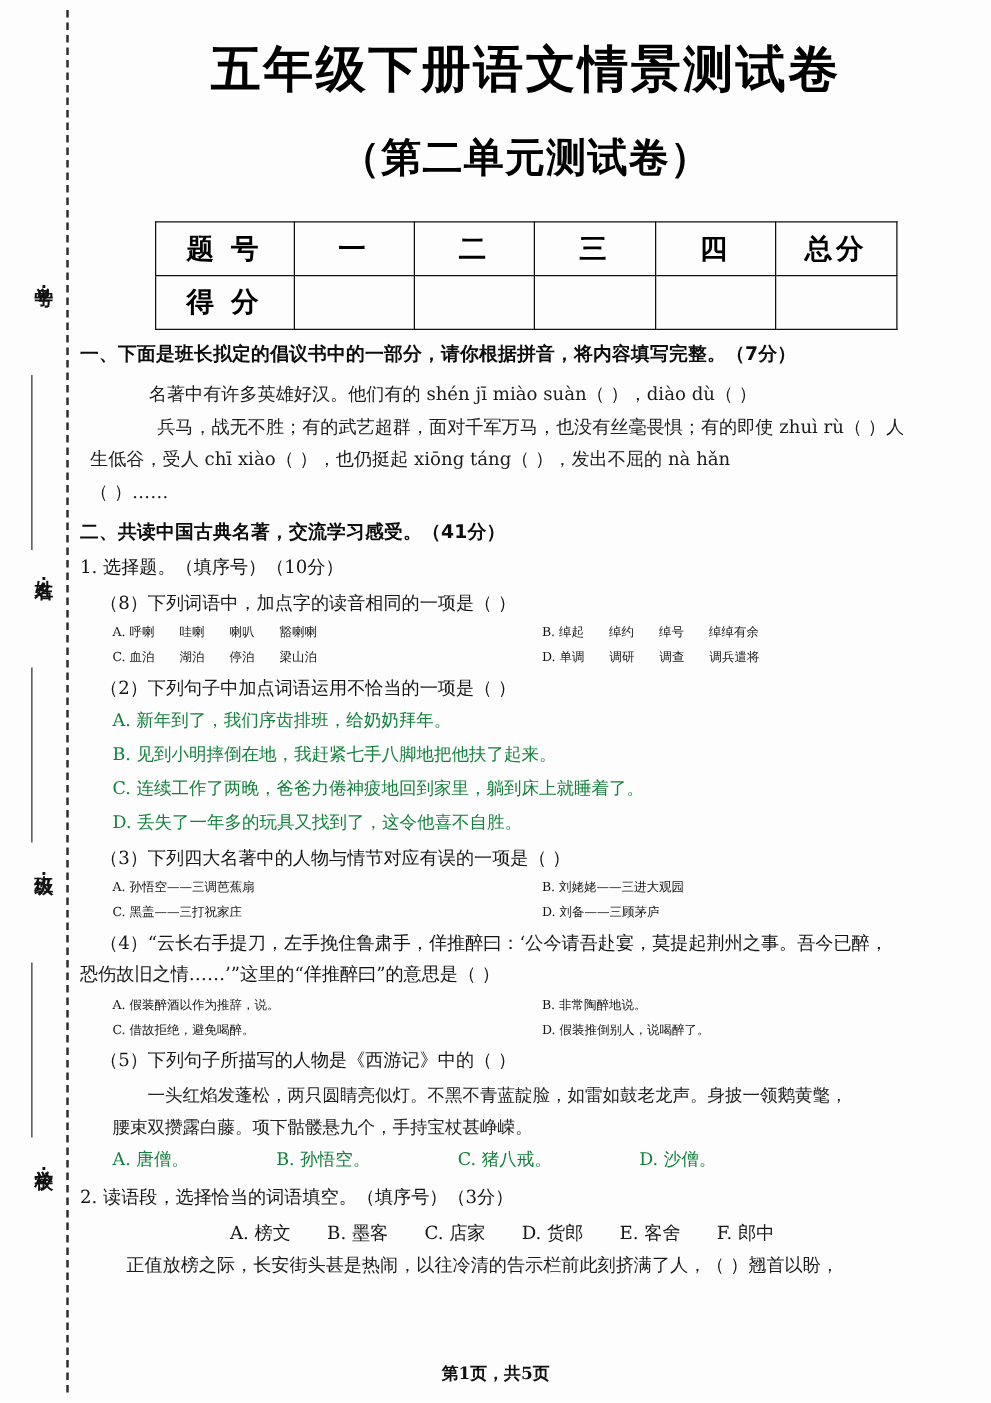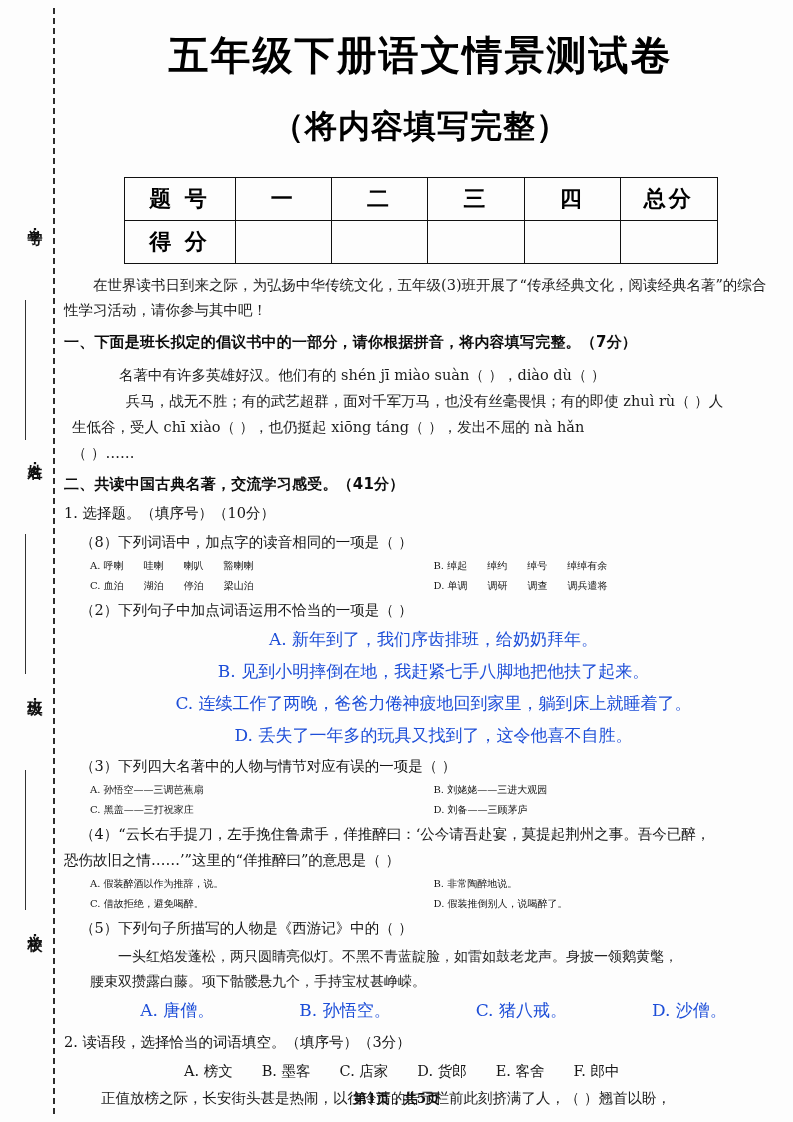--- a/index.html
+++ b/index.html
@@ -135,26 +135,25 @@
   }
   .q-line {
     margin: 4px 0 0 0;
     font-size: 14.5px;
     line-height: 1.68;
     padding-left: 16px;
     color: #161616;
   }
   .opt-line {
     margin: 3px 0 0 0;
-    font-size: 17px;
+    font-size: 14px;
     line-height: 1.7;
     padding-left: 26px;
-    color: #1d4ed8;
+    color: #15803d;
     white-space: pre;
-    text-align: center;
   }
   .opt-row {
     display: flex;
     padding-left: 26px;
     margin: 3px 0 0 0;
     font-size: 10px;
     line-height: 1.7;
     color: #161616;
   }
   .opt-row > span { flex: 0 0 50%; white-space: pre; }
@@ -205,21 +204,21 @@
 
     <div class="margin-field" style="top:688px;">班级：</div>
     <div class="margin-rule" style="top:770px; height:140px;"></div>
 
     <div class="margin-field" style="top:924px;">学校：</div>
   </div>
 
   <div id="content">
 
     <h1 class="title-main">五年级下册语文情景测试卷</h1>
-    <h2 class="title-sub">（将内容填写完整）</h2>
+    <h2 class="title-sub">（第二单元测试卷）</h2>
 
     <div class="score-table-wrap">
       <table class="score-table">
         <tbody>
             <tr>
           <td class="lbl">题 号</td>
           <td>一</td>
           <td>二</td>
           <td>三</td>
           <td>四</td>
@@ -230,21 +229,20 @@
           <td></td>
           <td></td>
           <td></td>
           <td></td>
           <td></td>
         </tr>
       </tbody>
         </table>
     </div>
 
-    <p class="para indent">在世界读书日到来之际，为弘扬中华传统文化，五年级(3)班开展了“传承经典文化，阅读经典名著”的综合性学习活动，请你参与其中吧！</p>
 
     <p class="sec-head">一、下面是班长拟定的倡议书中的一部分，请你根据拼音，将内容填写完整。（7分）</p>
     <p class="para" style="padding-left:26px;text-indent:2em;">名著中有许多英雄好汉。他们有的 shén jī miào suàn（                ），diào dù（            ）</p>
     <p class="para" style="padding-left:8px;margin-top:1px;text-align:center;">兵马，战无不胜；有的武艺超群，面对千军万马，也没有丝毫畏惧；有的即使 zhuì rù（            ）人</p>
     <p class="para" style="padding-left:8px;margin-top:1px;">生低谷，受人 chī xiào（            ），也仍挺起 xiōng táng（            ），发出不屈的 nà hǎn</p>
     <p class="para" style="padding-left:8px;margin-top:1px;">（            ）……</p>
 
     <p class="sec-head" style="margin-top:6px;">二、共读中国古典名著，交流学习感受。（41分）</p>
     <p class="qnum">1. 选择题。（填序号）（10分）</p>
 

